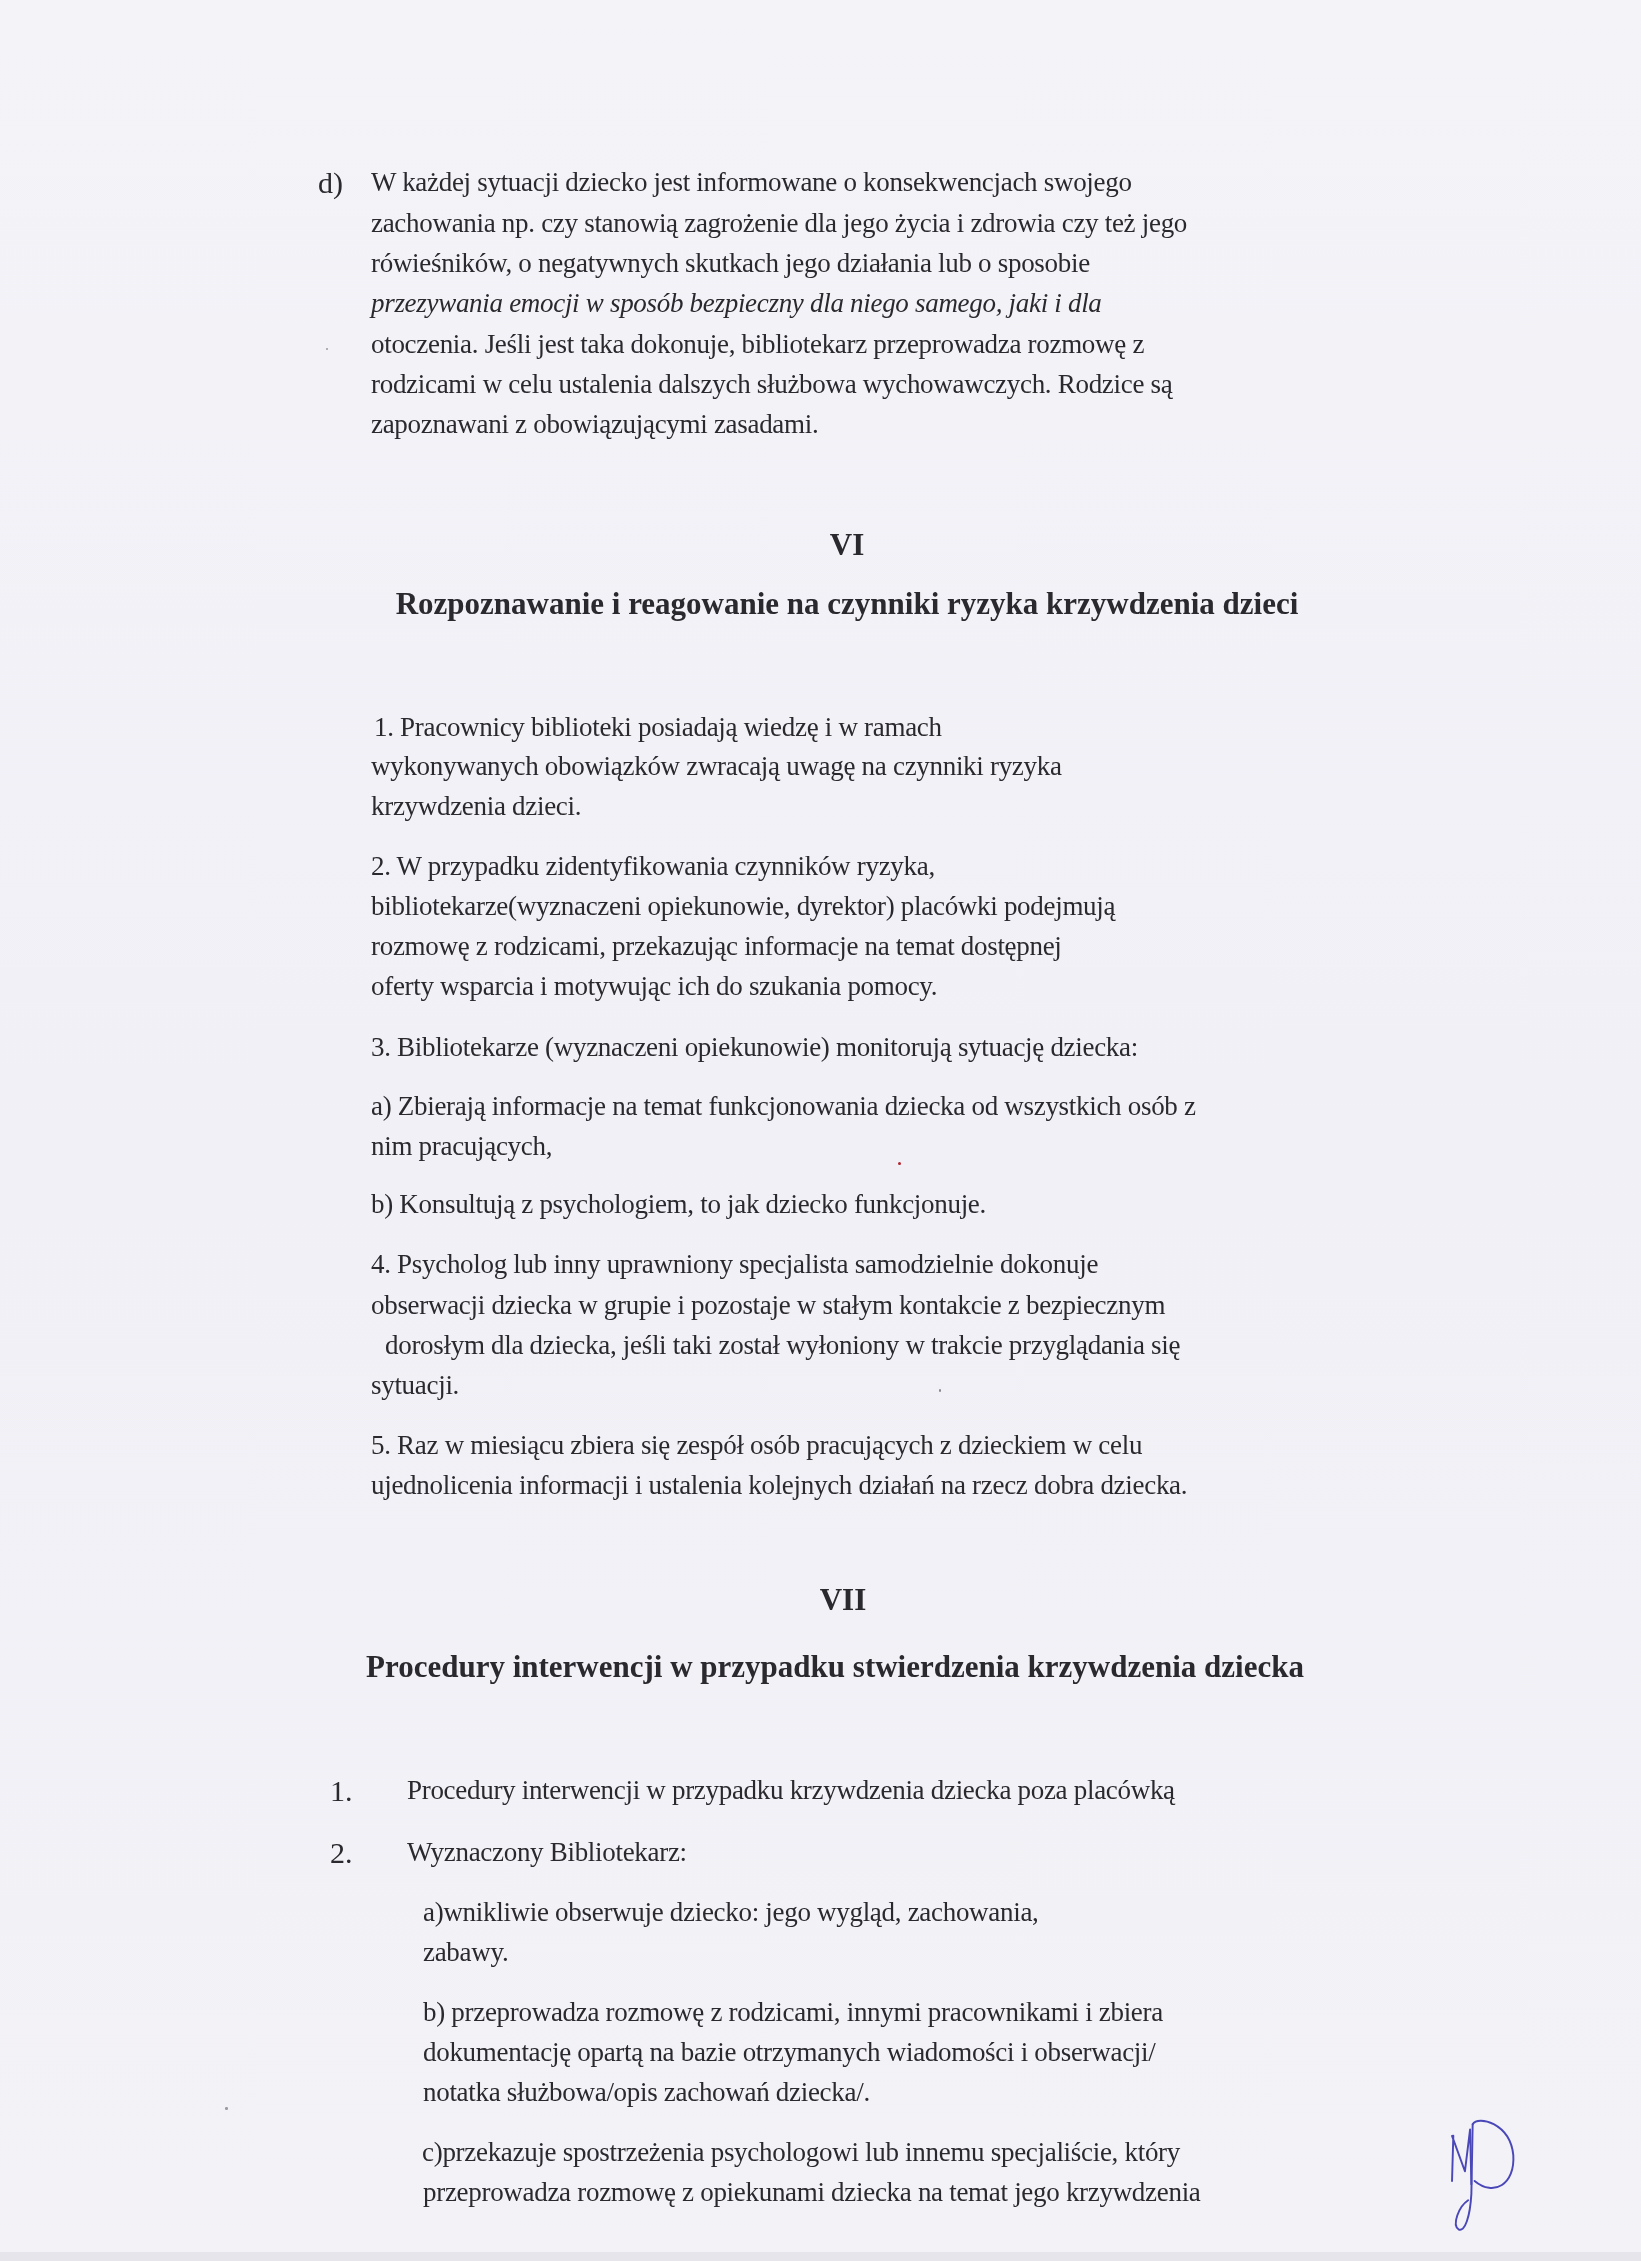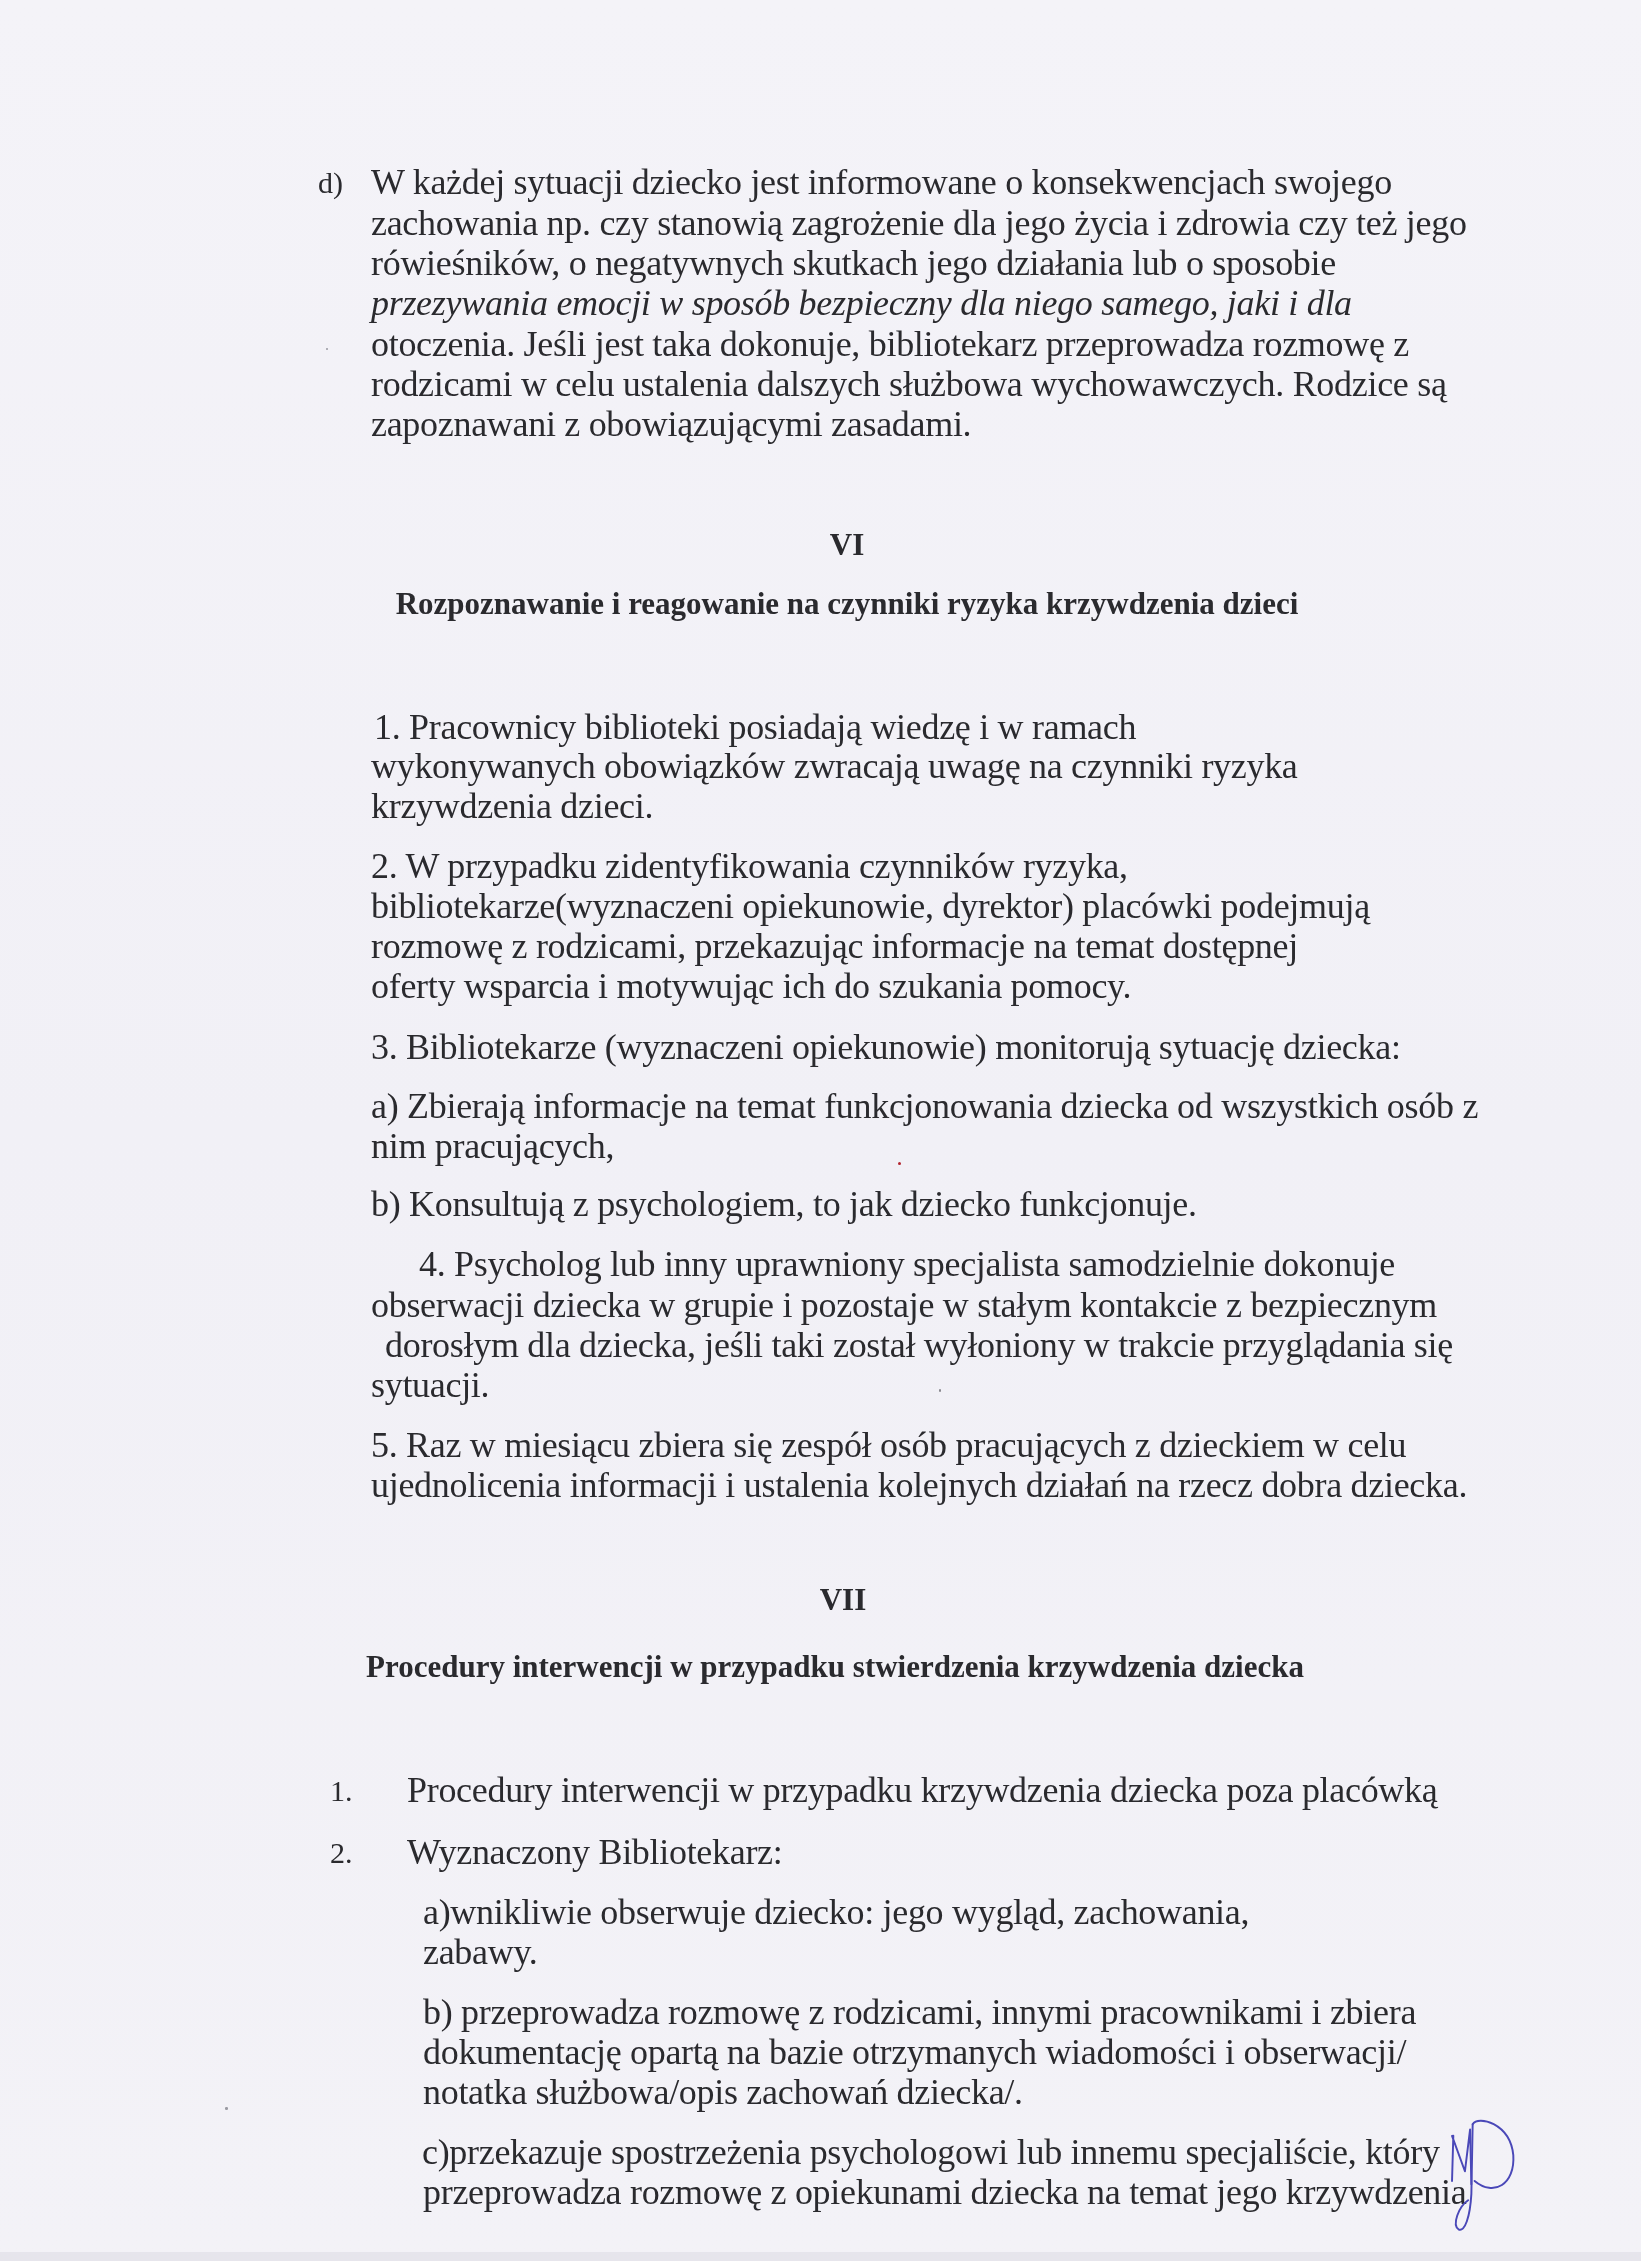--- a/index.html
+++ b/index.html
@@ -17,21 +17,21 @@
     }
     .page {
       position: absolute;
       left: 0; top: 0;
       width: 1642px;
       height: 2261px;
       background: linear-gradient(180deg, #f4f3f8 0%, #f1f0f6 50%, #f3f2f7 100%);
     }
     .line {
       position: absolute;
-      font-size: 36px;
+      font-size: 27px;
       line-height: 39px;
       white-space: nowrap;
       letter-spacing: -0.3px;
     }
     .heading {
       position: absolute;
       left: 0;
       width: 1642px;
       text-align: center;
       font-weight: bold;
@@ -93,21 +93,21 @@
     <span class="line" style="left:371px; top:927px;">rozmowę z rodzicami, przekazując informacje na temat dostępnej</span>
     <span class="line" style="left:371px; top:967px;font-family:Liberation Serif, serif;">oferty wsparcia i motywując ich do szukania pomocy.</span>
 
     <span class="line" style="left:371px; top:1028px;">3. Bibliotekarze (wyznaczeni opiekunowie) monitorują sytuację dziecka:</span>
 
     <span class="line" style="left:371px; top:1087px;">a) Zbierają informacje na temat funkcjonowania dziecka od wszystkich osób z</span>
     <span class="line" style="left:371px; top:1127px;">nim pracujących,</span>
 
     <span class="line" style="left:371px; top:1185px;">b) Konsultują z psychologiem, to jak dziecko funkcjonuje.</span>
 
-    <span class="line" style="left:371px; top:1245px;margin-left:48px;">4. Psycholog lub inny uprawniony specjalista samodzielnie dokonuje</span>
+    <span class="line" style="left:371px; top:1245px;">4. Psycholog lub inny uprawniony specjalista samodzielnie dokonuje</span>
     <span class="line" style="left:371px; top:1286px;">obserwacji dziecka w grupie i pozostaje w stałym kontakcie z bezpiecznym</span>
     <span class="line" style="left:371px; top:1326px;margin-left:14px;">dorosłym dla dziecka, jeśli taki został wyłoniony w trakcie przyglądania się</span>
     <span class="line" style="left:371px; top:1366px;">sytuacji.</span>
 
     <span class="line" style="left:371px; top:1426px;">5. Raz w miesiącu zbiera się zespół osób pracujących z dzieckiem w celu</span>
     <span class="line" style="left:371px; top:1466px;">ujednolicenia informacji i ustalenia kolejnych działań na rzecz dobra dziecka.</span>
   </div>
 
   <div>
     <div class="heading" style="top:1580px; left:22px;">VII</div>

